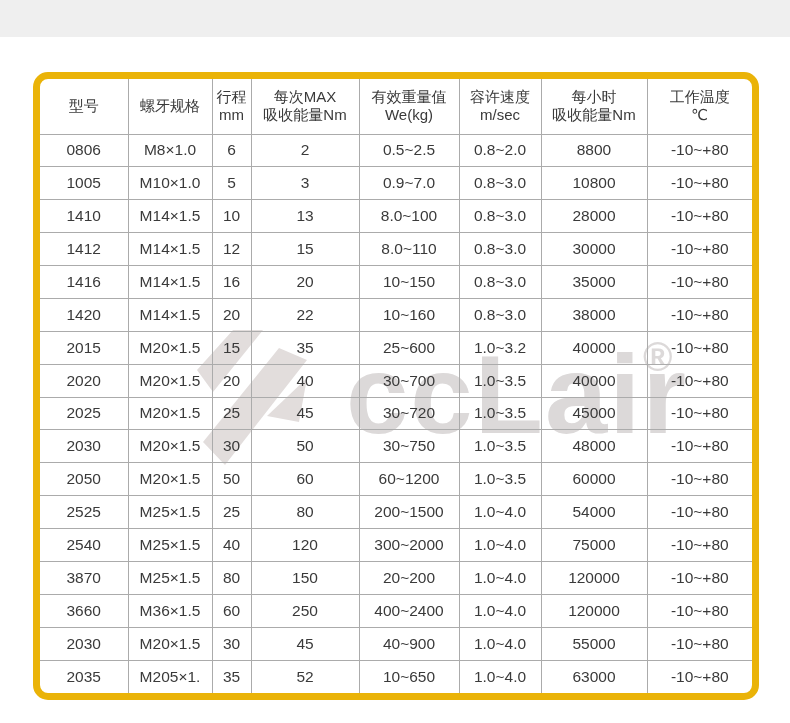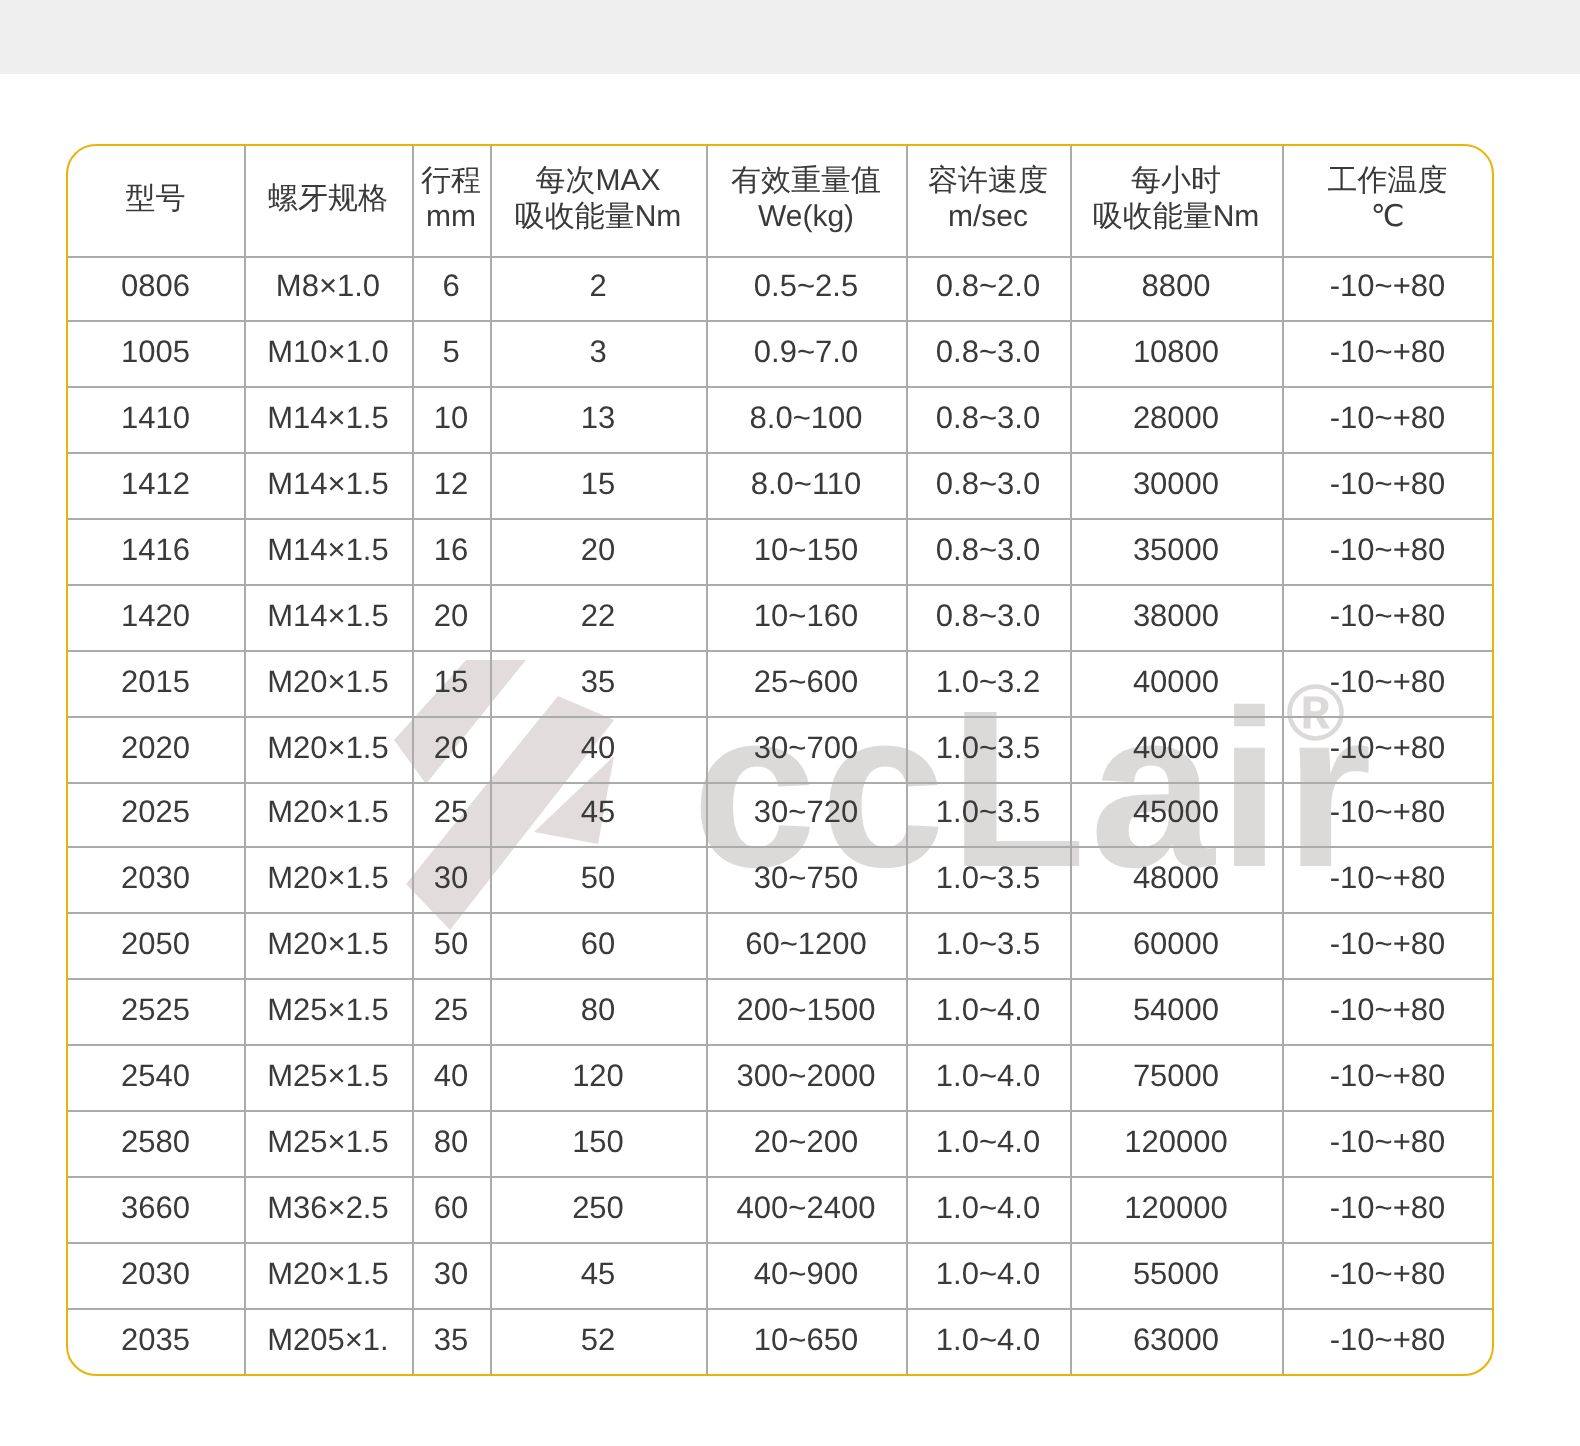--- a/index.html
+++ b/index.html
@@ -23,21 +23,21 @@
     font-size:112px;font-weight:bold;letter-spacing:2px;
     color:#dcd9d9;line-height:1.1;white-space:nowrap;margin-left:46px;
   }
   .wm-reg{
     position:absolute;left:448px;top:10px;
     font-size:40px;font-weight:bold;color:#dcd9d9;
   }
   
   .table-wrap{
     position:absolute;left:33px;top:72px;width:712px;height:614px;
-    border:1px solid #eab308;border-radius:15px;overflow:hidden;
+    border:7px solid #eab308;border-radius:15px;overflow:hidden;
     z-index:2;background:transparent;
   }
   table.spec{
     border-collapse:collapse;table-layout:fixed;
     width:712px;height:614px;background:transparent;
   }
   table.spec th,table.spec td{
     border:1px solid #ababab;
     text-align:center;vertical-align:middle;
     color:#3a3a3a;padding:0;
@@ -232,32 +232,32 @@
           <td>2540</td>
           <td>M25×1.5</td>
           <td>40</td>
           <td>120</td>
           <td>300~2000</td>
           <td>1.0~4.0</td>
           <td>75000</td>
           <td>-10~+80</td>
         </tr>
         <tr>
-          <td>2580</td>
+          <td>3870</td>
           <td>M25×1.5</td>
           <td>80</td>
           <td>150</td>
           <td>20~200</td>
           <td>1.0~4.0</td>
           <td>120000</td>
           <td>-10~+80</td>
         </tr>
         <tr>
           <td>3660</td>
-          <td>M36×2.5</td>
+          <td>M36×1.5</td>
           <td>60</td>
           <td>250</td>
           <td>400~2400</td>
           <td>1.0~4.0</td>
           <td>120000</td>
           <td>-10~+80</td>
         </tr>
         <tr>
           <td>2030</td>
           <td>M20×1.5</td>

